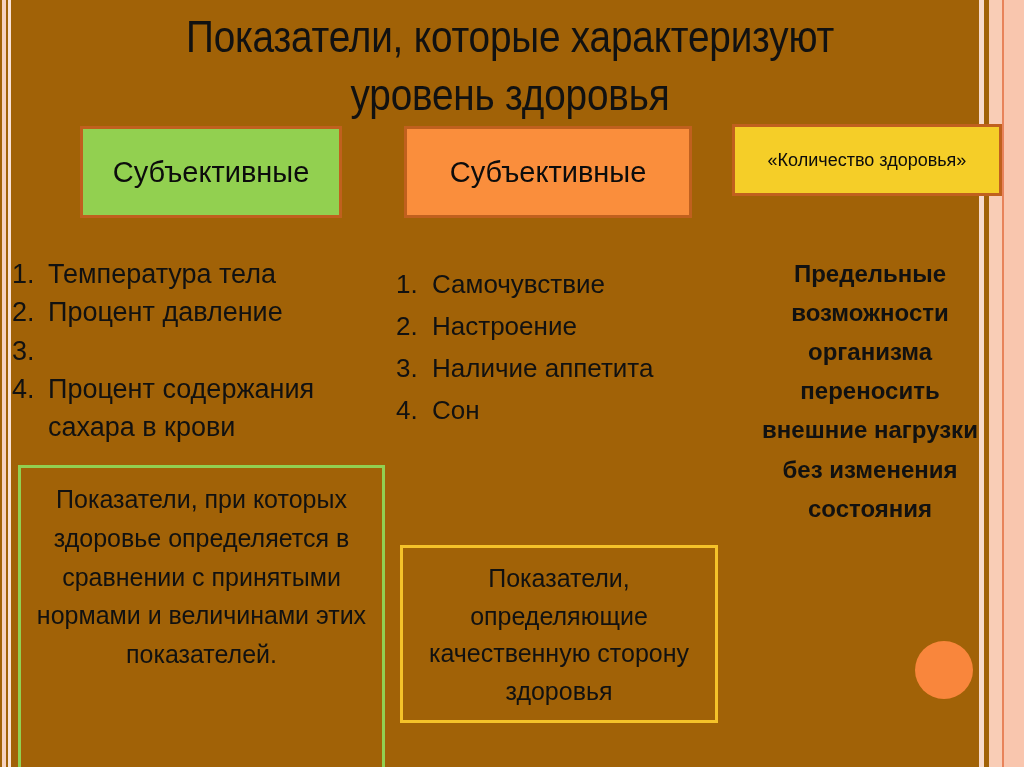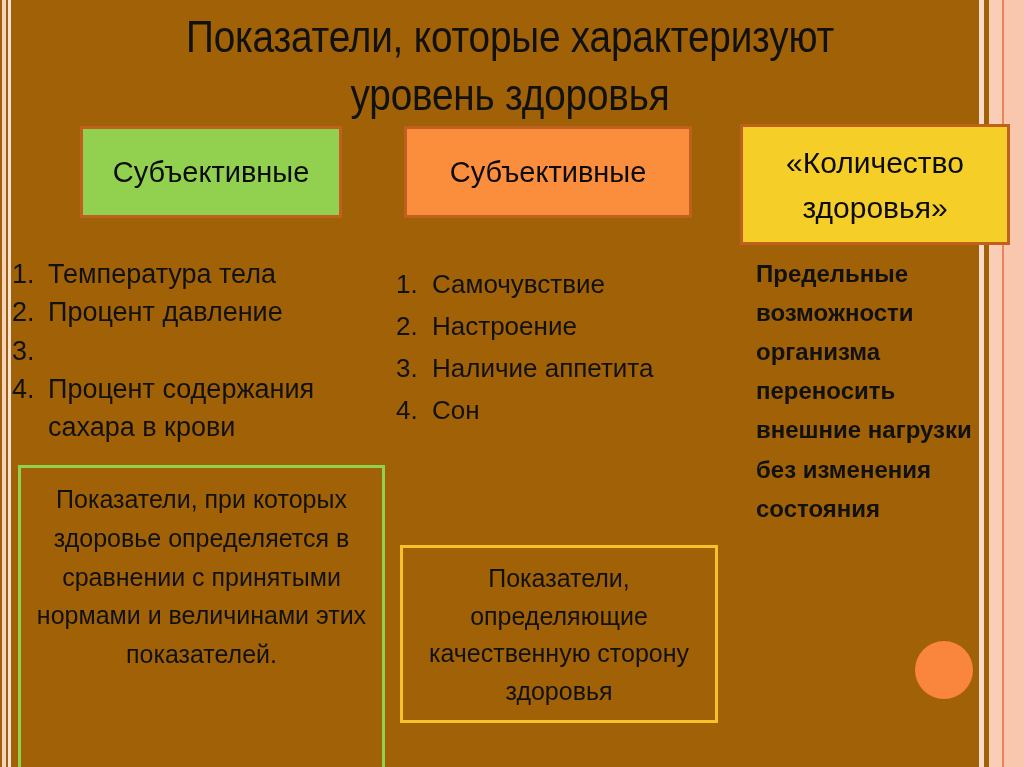--- a/index.html
+++ b/index.html
@@ -66,26 +66,25 @@
     left: 80px; top: 126px; width: 262px; height: 92px;
     background: #92d050;
     border: 3px solid #c0601e;
   }
   #chip-subjective {
     left: 404px; top: 126px; width: 288px; height: 92px;
     background: #fa8e3c;
     border: 3px solid #c0601e;
   }
   #chip-quantity {
-    left: 732px; top: 124px; width: 270px; height: 121px;
+    left: 732px; top: 124px; width: 270px; height: 72px;
     background: #f5ce28;
     border: 3px solid #c0601e;
     line-height: 1.5;
-    font-size: 30px;
-    margin-left: 8px;
+    font-size: 18px;
   }
 
   
   .numlist {
     position: absolute;
     margin: 0;
     padding: 0;
     list-style: none;
     color: #111111;
   }
@@ -114,20 +113,21 @@
     line-height: 1.62;
   }
   #list-subjective .num { width: 36px; }
 
   
   #para-quantity {
     position: absolute;
     left: 756px;
     top: 254px;
     width: 228px;
+    text-align: center;
     font-size: 24px;
     line-height: 1.63;
     color: #111111;
     font-weight: 700;
   }
 
   
   .note {
     position: absolute;
     box-sizing: border-box;

